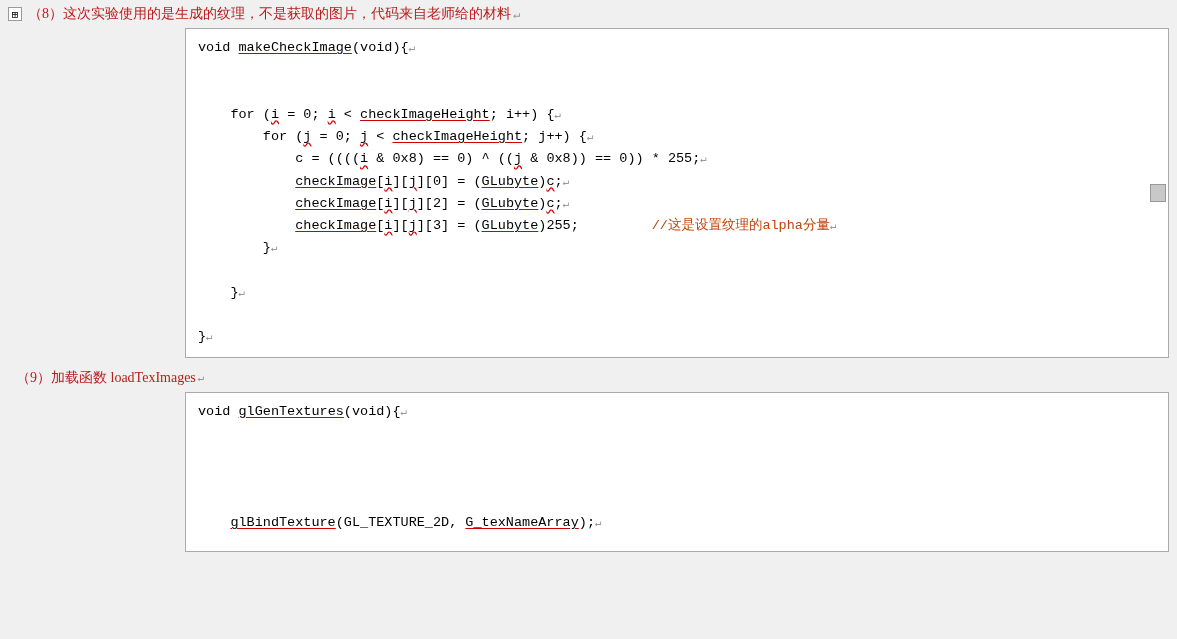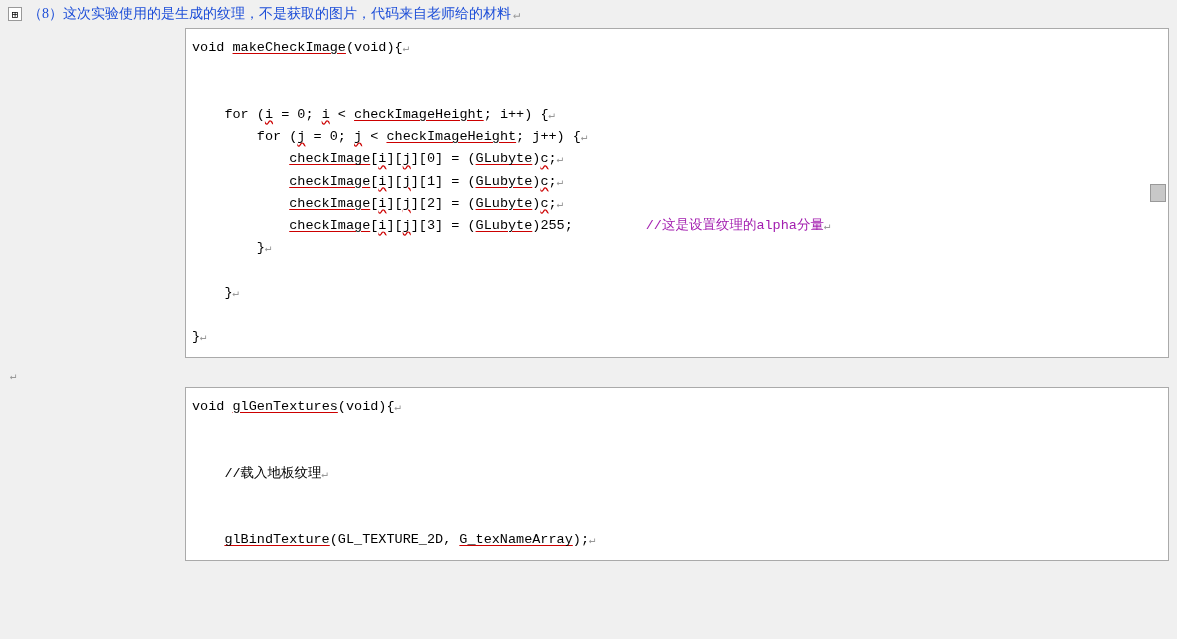--- a/index.html
+++ b/index.html
@@ -35,48 +35,48 @@
       margin-right: 6px;
       font-size: 11px;
       font-family: monospace;
       background: white;
       flex-shrink: 0;
     }
 
     .section-title {
       font-family: 'SimSun', 'STSong', serif;
       font-size: 14px;
-      color: #1d4ed8;
+      color: #b91c1c;
     }
 
     .code-line {
       display: block;
       white-space: pre;
     }
 
     .underline-red {
       text-decoration: underline;
       text-decoration-color: #cc0000;
       text-underline-offset: 2px;
     }
 
     .underline-wavy-red {
       text-decoration: underline wavy #cc0000;
       text-underline-offset: 2px;
     }
 
     .comment {
-      color: #a21caf;
+      color: #c2410c;
     }
 
     .section1-block {
       margin: 0 8px 0 185px;
       border: 1px solid #aaa;
       background: white;
-      padding: 8px 6px;
+      padding: 8px 12px;
       font-family: 'Courier New', Courier, monospace;
       font-size: 13.5px;
       line-height: 1.65;
       position: relative;
     }
 
     .arrow-return {
       color: #666;
       font-size: 12px;
     }
@@ -105,24 +105,24 @@
 
     <div class="code-line">&nbsp;</div>
 
 
     <div class="code-line">&nbsp;</div>
 
     <div class="code-line">&nbsp;&nbsp;&nbsp;&nbsp;for (<span class="underline-wavy-red">i</span> = 0; <span class="underline-wavy-red">i</span> &lt; <span class="underline-red">checkImageHeight</span>; i++) {<span class="arrow-return" style="color:#999;font-size:11px;">↵</span></div>
 
     <div class="code-line">&nbsp;&nbsp;&nbsp;&nbsp;&nbsp;&nbsp;&nbsp;&nbsp;for (<span class="underline-wavy-red">j</span> = 0; <span class="underline-wavy-red">j</span> &lt; <span class="underline-red">checkImageHeight</span>; j++) {<span class="arrow-return" style="color:#999;font-size:11px;">↵</span></div>
 
+    <div class="code-line">&nbsp;&nbsp;&nbsp;&nbsp;&nbsp;&nbsp;&nbsp;&nbsp;&nbsp;&nbsp;&nbsp;&nbsp;c = ((((<span class="underline-wavy-red">i</span> &amp; 0x8) == 0) ^ ((<span class="underline-wavy-red">j</span> &amp; 0x8)) == 0)) * 255;<span class="arrow-return" style="color:#999;font-size:11px;">↵</span></div>
 
     <div class="code-line">&nbsp;&nbsp;&nbsp;&nbsp;&nbsp;&nbsp;&nbsp;&nbsp;&nbsp;&nbsp;&nbsp;&nbsp;<span class="underline-red">checkImage</span>[<span class="underline-wavy-red">i</span>][<span class="underline-wavy-red">j</span>][0] = (<span class="underline-red">GLubyte</span>)<span class="underline-wavy-red">c</span>;<span class="arrow-return" style="color:#999;font-size:11px;">↵</span></div>
 
-    <div class="code-line">&nbsp;&nbsp;&nbsp;&nbsp;&nbsp;&nbsp;&nbsp;&nbsp;&nbsp;&nbsp;&nbsp;&nbsp;<span class="underline-red">checkImage</span>[<span class="underline-wavy-red">i</span>][<span class="underline-wavy-red">j</span>][1] = (<span class="underline-red">GLubyte</span>)<span class="underline-wavy-red">c</span>;<span class="arrow-return" style="color:#999;font-size:11px;">↵</span></div>
 
     <div class="code-line">&nbsp;&nbsp;&nbsp;&nbsp;&nbsp;&nbsp;&nbsp;&nbsp;&nbsp;&nbsp;&nbsp;&nbsp;<span class="underline-red">checkImage</span>[<span class="underline-wavy-red">i</span>][<span class="underline-wavy-red">j</span>][2] = (<span class="underline-red">GLubyte</span>)<span class="underline-wavy-red">c</span>;<span class="arrow-return" style="color:#999;font-size:11px;">↵</span></div>
 
     <div class="code-line">&nbsp;&nbsp;&nbsp;&nbsp;&nbsp;&nbsp;&nbsp;&nbsp;&nbsp;&nbsp;&nbsp;&nbsp;<span class="underline-red">checkImage</span>[<span class="underline-wavy-red">i</span>][<span class="underline-wavy-red">j</span>][3] = (<span class="underline-red">GLubyte</span>)255;&nbsp;&nbsp;&nbsp;&nbsp;&nbsp;&nbsp;&nbsp;&nbsp;&nbsp;<span class="comment">//这是设置纹理的alpha分量</span><span class="arrow-return" style="color:#999;font-size:11px;">↵</span></div>
 
     <div class="code-line">&nbsp;&nbsp;&nbsp;&nbsp;&nbsp;&nbsp;&nbsp;&nbsp;}<span class="arrow-return" style="color:#999;font-size:11px;">↵</span></div>
 
     <div class="code-line">&nbsp;</div>
 
     <div class="code-line">&nbsp;&nbsp;&nbsp;&nbsp;}<span class="arrow-return" style="color:#999;font-size:11px;">↵</span></div>
@@ -130,33 +130,33 @@
     <div class="code-line">&nbsp;</div>
 
     <div class="code-line">}<span class="arrow-return" style="color:#999;font-size:11px;">↵</span></div>
 
     <div style="position:absolute; right:2px; top:50%; transform:translateY(-50%); width:16px; height:18px; background:#c8c8c8; border:1px solid #999;"></div>
   </div>
 
   <div style="height: 6px;"></div>
 
   <div class="section-header-row">
+    <span class="section-title" style="padding-left: 8px; font-family:'SimSun',serif;">（9）加载函数 loadTexImages</span>
     <span class="arrow-return" style="color:#999; margin-left:2px; font-size:11px;">↵</span>
   </div>
 
   <div class="section1-block" style="position:relative; min-height:160px;">
 
     <div class="code-line">void <span class="underline-red">glGenTextures</span>(void){<span class="arrow-return" style="color:#999;font-size:11px;">↵</span></div>
 
     <div class="code-line">&nbsp;</div>
 
 
     <div class="code-line">&nbsp;</div>
 
-    <div class="code-line">&nbsp;&nbsp;&nbsp;&nbsp;//载入地板纹理<span class="arrow-return" style="color:#999;font-size:11px;">↵</span></div>
 
     <div class="code-line">&nbsp;</div>
 
 
     <div class="code-line">&nbsp;</div>
 
     <div class="code-line">&nbsp;&nbsp;&nbsp;&nbsp;<span class="underline-red">glBindTexture</span>(GL_TEXTURE_2D, <span class="underline-red">G_texNameArray</span>);<span class="arrow-return" style="color:#999;font-size:11px;">↵</span></div>
 
   </div>
 

